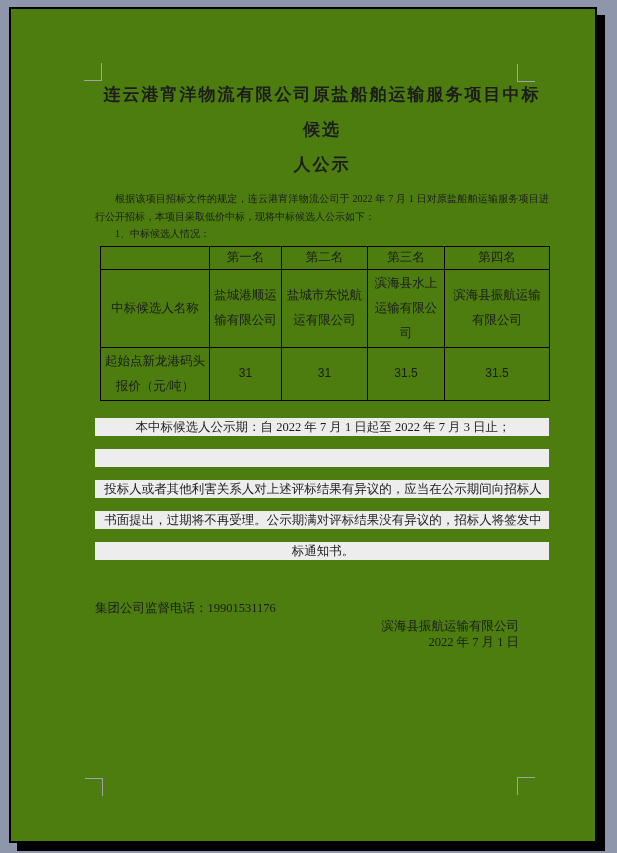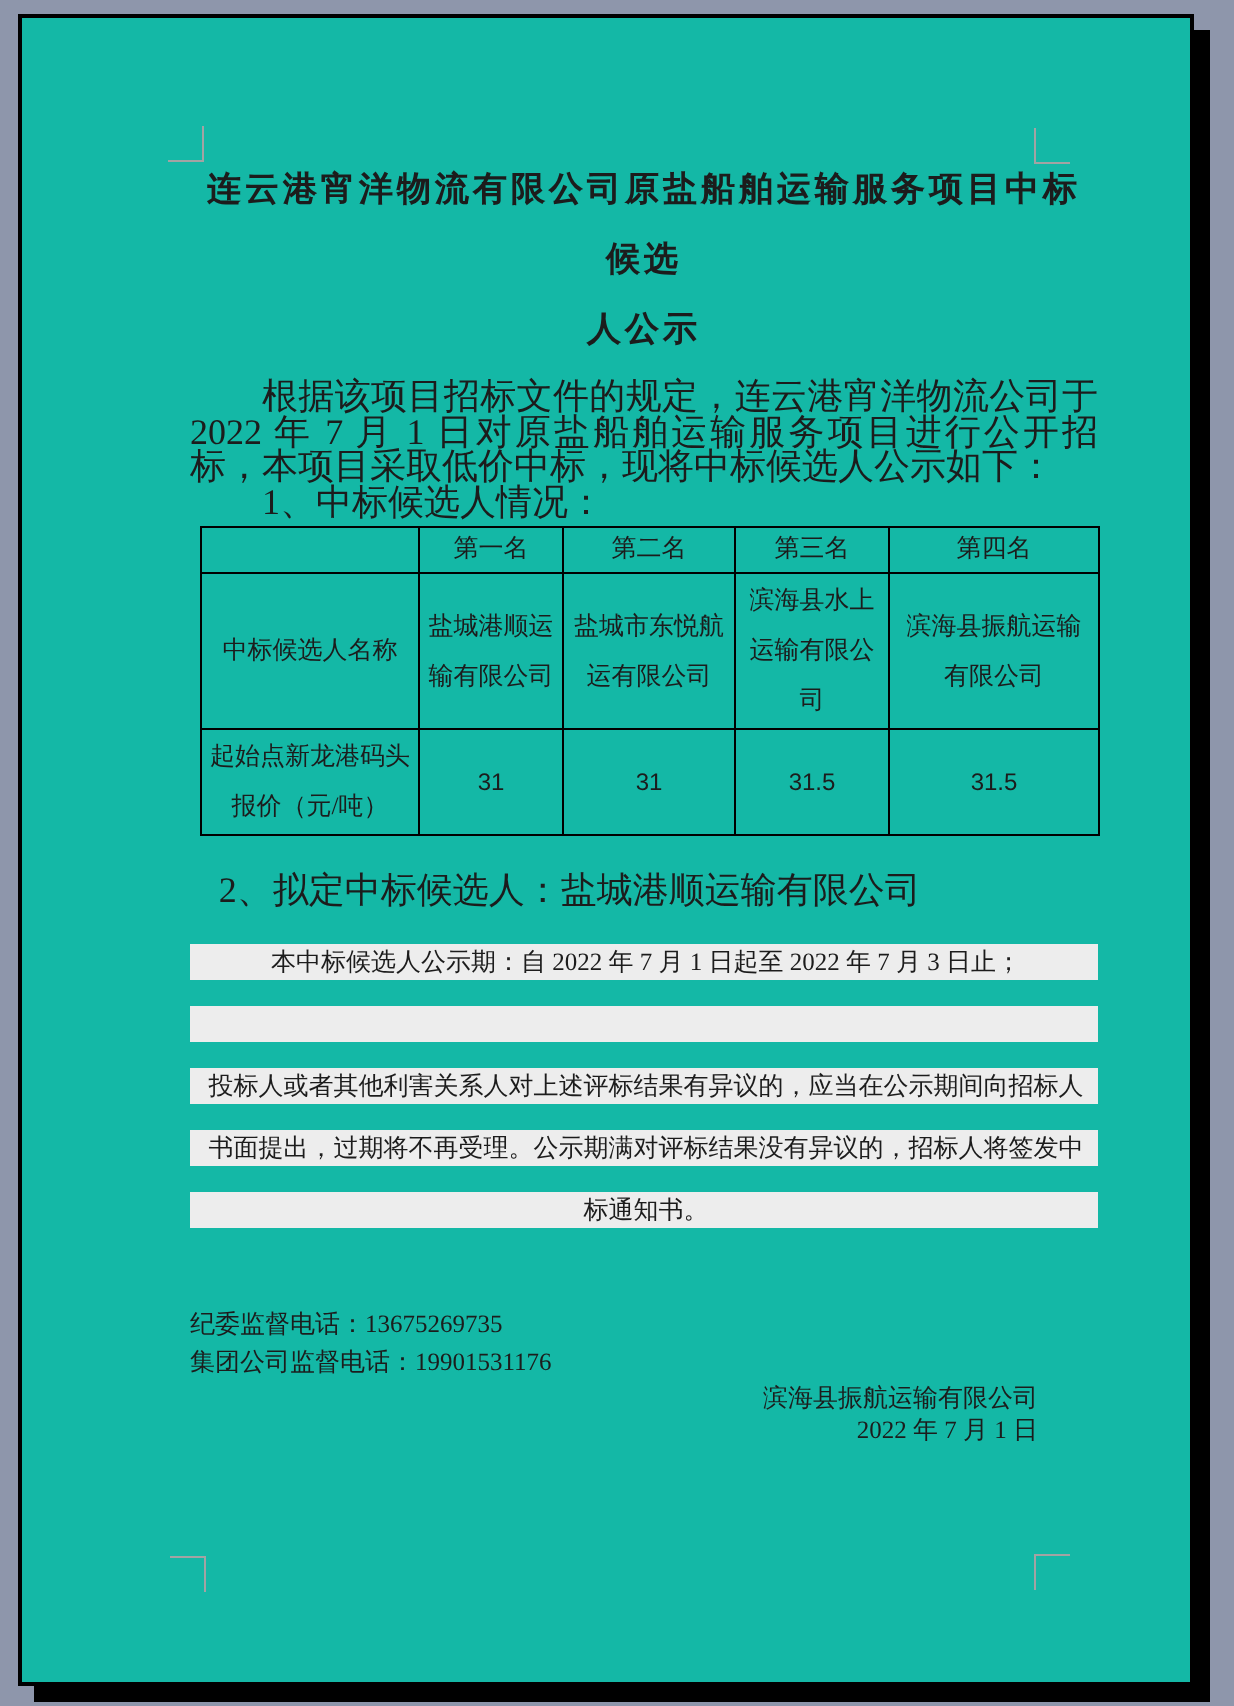--- a/index.html
+++ b/index.html
@@ -7,21 +7,21 @@
     width: 617px; height: 853px;
     background: #8e96ab;
     position: relative;
     overflow: hidden;
     font-family: "Liberation Serif", "DejaVu Serif", serif;
     color: #1c1c1c;
   }
   .page {
     position: absolute; left: 9px; top: 7px;
     width: 588px; height: 836px;
-    background: #14b8a6;
+    background: #4d7c0f;
     border: 2px solid #000000;
     box-sizing: border-box;
     box-shadow: 8px 8px 0 0 #000000;
   }
   
   .cropmark { position: absolute; width: 17px; height: 17px; }
   .cropmark.tl { left: 73px;  top: 54px;  border-right: 1px solid #a3a3a3; border-bottom: 1px solid #a3a3a3; }
   .cropmark.tr { left: 506px; top: 55px;  border-left: 1px solid #a3a3a3;  border-bottom: 1px solid #a3a3a3; }
   .cropmark.bl { left: 74px;  top: 769px; border-right: 1px solid #a3a3a3; border-top: 1px solid #a3a3a3; }
   .cropmark.br { left: 506px; top: 768px; border-left: 1px solid #a3a3a3;  border-top: 1px solid #a3a3a3; }
@@ -29,21 +29,21 @@
   .content {
     position: absolute; left: 84px; top: 68px;
     width: 454px;
   }
   .doc-title {
     font-size: 17px; font-weight: bold;
     text-align: center; line-height: 35px;
     letter-spacing: 2px;
     margin: 0 0 8px 0;
   }
-  .body-text { font-size: 18px; line-height: 17.5px; }
+  .body-text { font-size: 10px; line-height: 17.5px; }
   .intro {
     text-align: justify;
     text-indent: 2em;
     margin: 0;
   }
   .list-heading { text-indent: 2em; margin: 0 0 3px 0; }
 
   table.bid-table {
     border-collapse: collapse;
     table-layout: fixed;
@@ -132,32 +132,30 @@
       <tr class="r3">
         <td class="rowlabel">起始点新龙港码头报价（元/吨）</td>
         <td class="num">31</td>
         <td class="num">31</td>
         <td class="num">31.5</td>
         <td class="num">31.5</td>
       </tr>
     </tbody>
       </table>
 
-    <p class="body-text section2">2、拟定中标候选人：盐城港顺运输有限公司</p>
 
     <div class="hl-block">
       <div class="hl-line">本中标候选人公示期：自 2022 年 7 月 1 日起至 2022 年 7 月 3 日止；</div>
       <div class="hl-line hl-gap"></div>
       <div class="hl-line hl-gap">投标人或者其他利害关系人对上述评标结果有异议的，应当在公示期间向招标人</div>
       <div class="hl-line">书面提出，过期将不再受理。公示期满对评标结果没有异议的，招标人将签发中</div>
       <div class="hl-line">标通知书。</div>
     </div>
 
     <div class="phones">
-      <div class="phone-line">纪委监督电话：13675269735</div>
       <div class="phone-line">集团公司监督电话：19901531176</div>
     </div>
 
     <div class="signature">
       <div class="sig-line">滨海县振航运输有限公司</div>
       <div class="sig-line">2022 年 7 月 1 日</div>
     </div>
 
   </div>
 </div>

